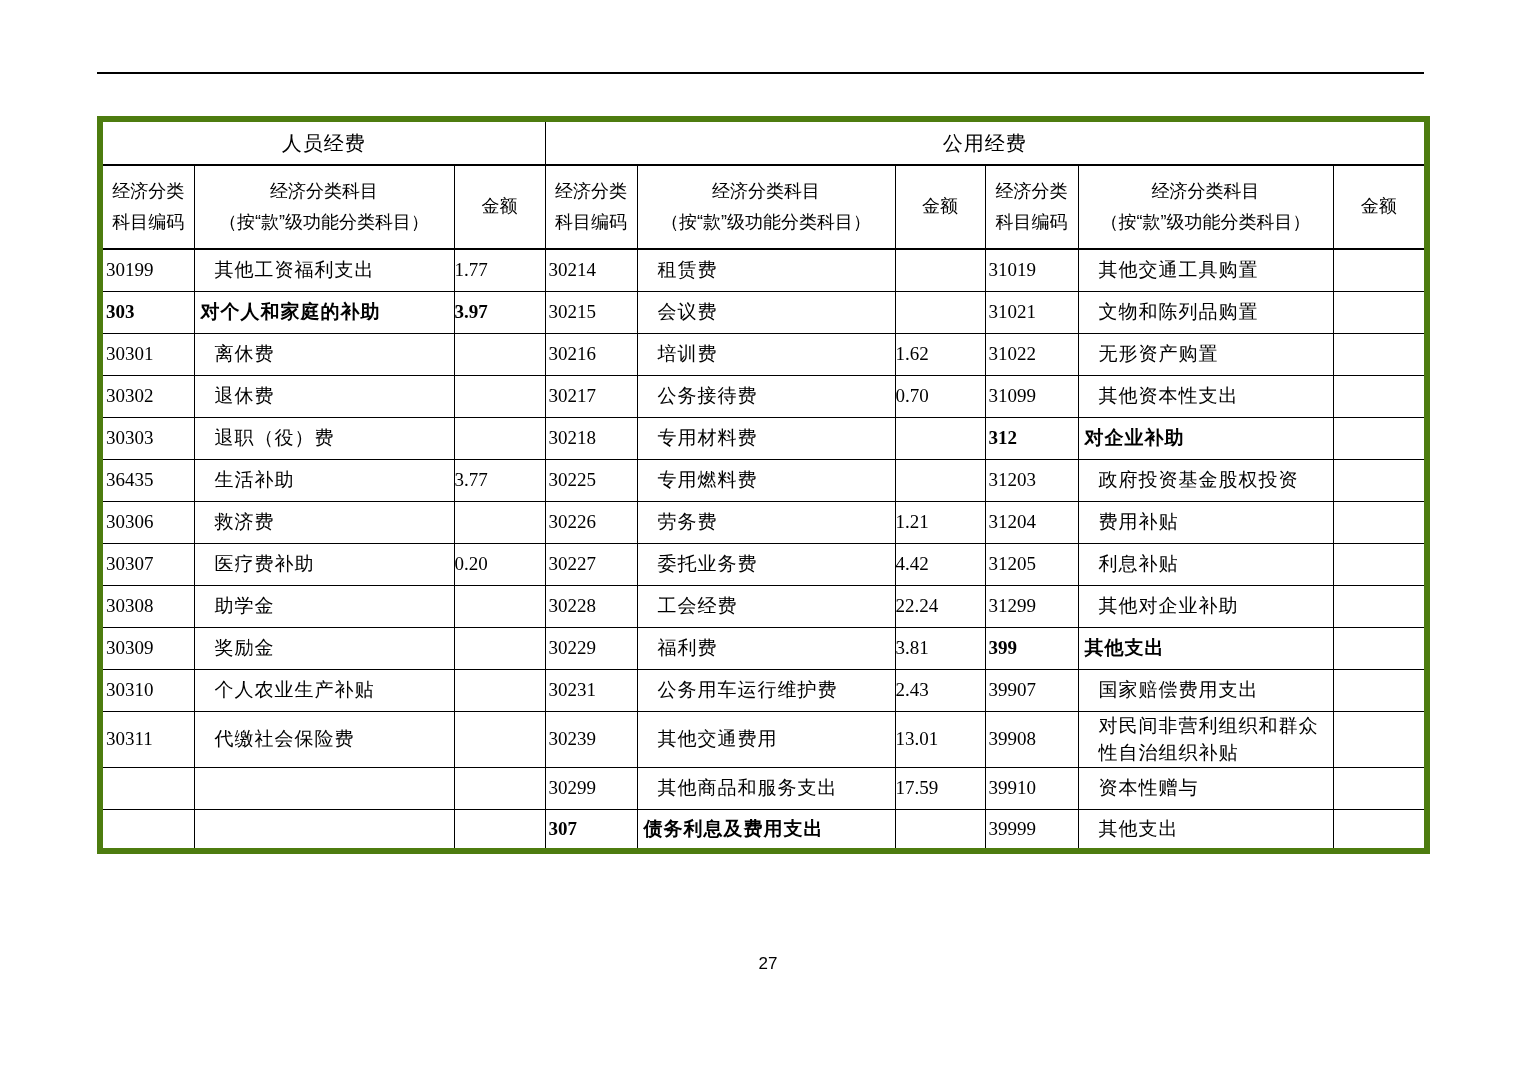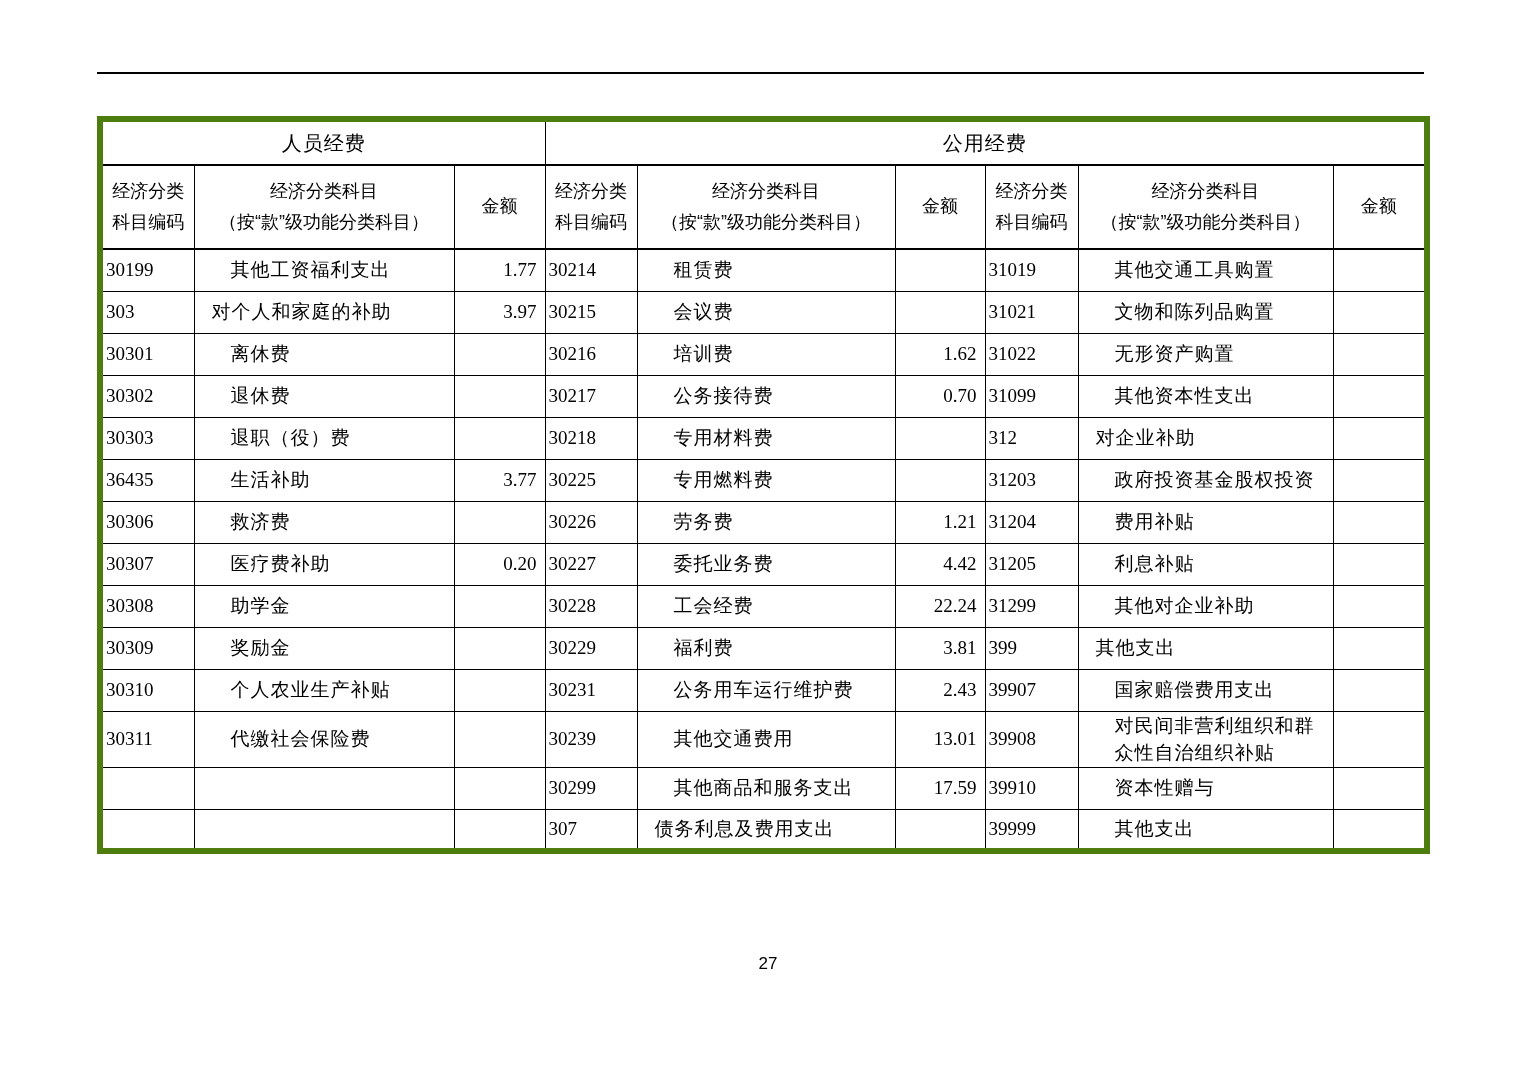--- a/index.html
+++ b/index.html
@@ -37,26 +37,26 @@
     text-align: center; line-height: 1.75;
     border-bottom-width: 2px;
     padding: 2px 2px;
   }
   th.code-head { white-space: pre-line; }
   .budget-table td {
     height: 42px; font-size: 19px; line-height: 1.45;
   }
   td.cell-code { padding-left: 3px; text-align: left; }
   td.cell-subject {
-    padding-left: 36px; padding-right: 4px;
+    padding-left: 20px; padding-right: 4px;
     text-align: left; letter-spacing: 1px;
   }
-  td.cell-amount { padding-right: 8px; text-align: right; }
-  td.bold-cell { font-weight: normal; }
-  td.cell-subject.bold-cell { padding-left: 17px; letter-spacing: 1px; }
+  td.cell-amount { padding-right: 8px; }
+  td.bold-cell { font-weight: bold; }
+  td.cell-subject.bold-cell { padding-left: 6px; letter-spacing: 1px; }
   .page-number {
     position: absolute; top: 954px; left: 8px; width: 100%;
     text-align: center; font-size: 17px;
     font-family: "Liberation Sans", "DejaVu Sans", sans-serif;
   }
 </style>
 </head>
 <body>
 
 <div class="top-rule"></div>

